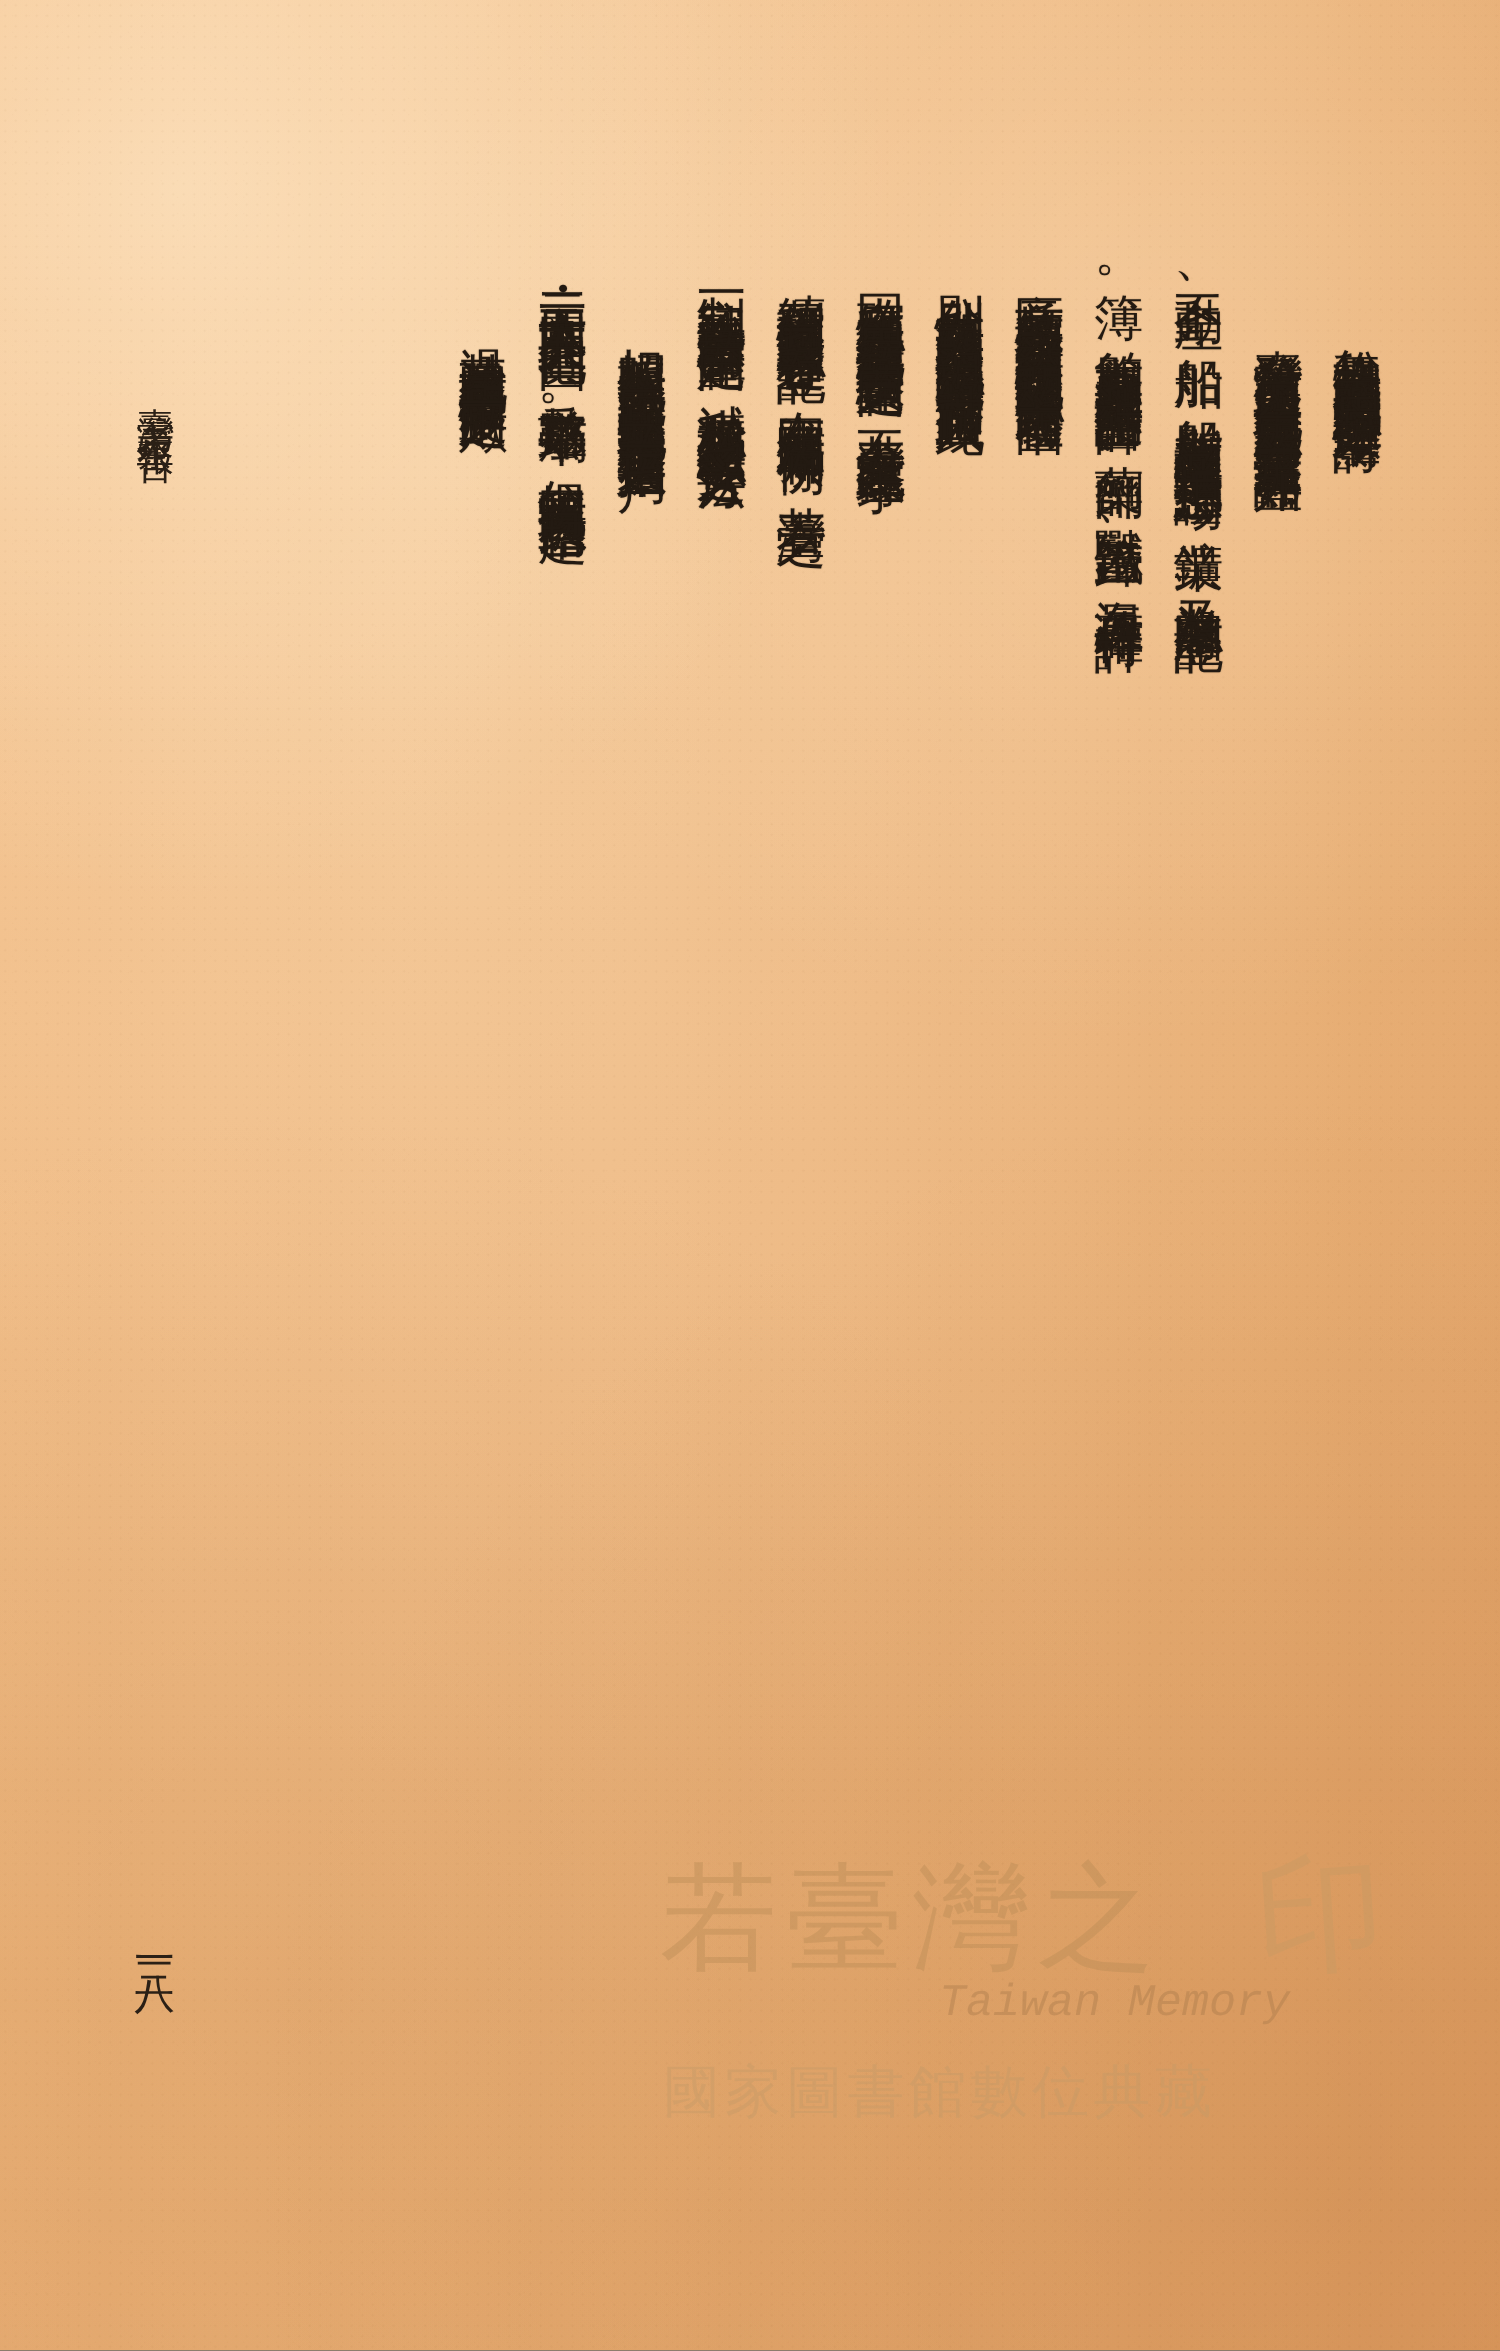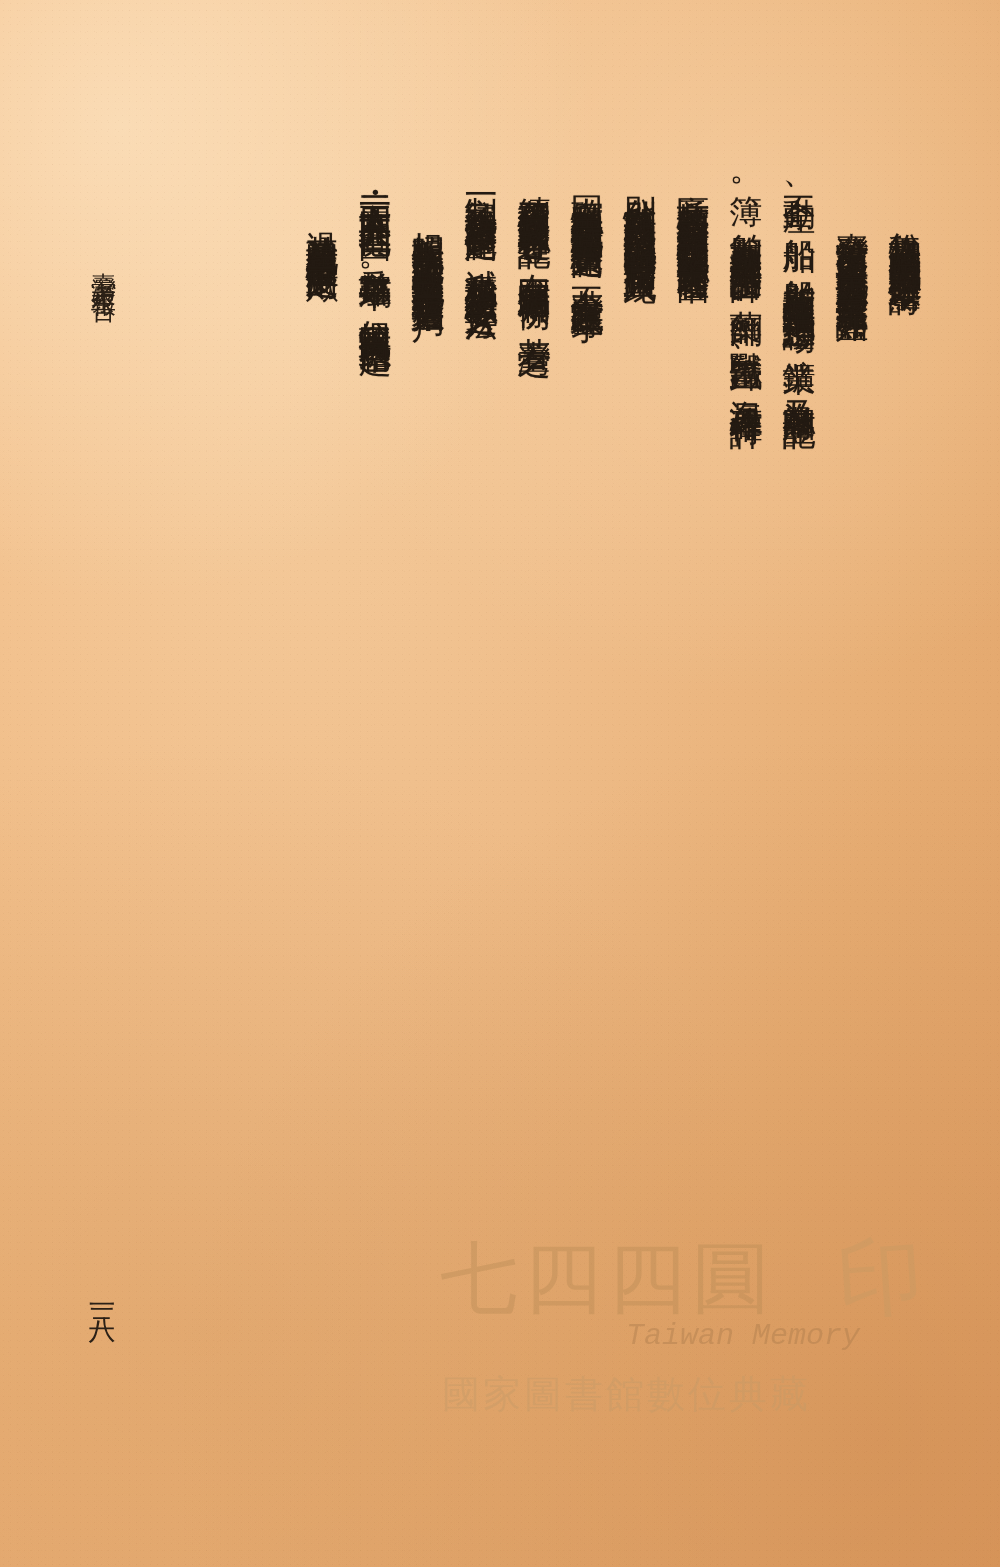--- a/index.html
+++ b/index.html
@@ -150,21 +150,21 @@
     text-align: center;
     transform: rotate(-4deg);
   }
 </style>
 </head>
 <body>
 
 <div class="page">
 
   <div class="watermark">
-    <div class="wm-cn">七四四圓</div>
+    <div class="wm-cn">若臺灣之</div>
     <div class="wm-en">Taiwan Memory</div>
     <div class="wm-sub">國家圖書館數位典藏</div>
     <div class="wm-seal">印</div>
   </div>
 
   <div class="header-title">臺灣考察報告</div>
   <div class="page-number">三一八</div>
 
   <div class="text-block">
     <div class="col indent">無稅物品其政府獎勵低賤輸出用心之深頗堪驚訝。</div>

